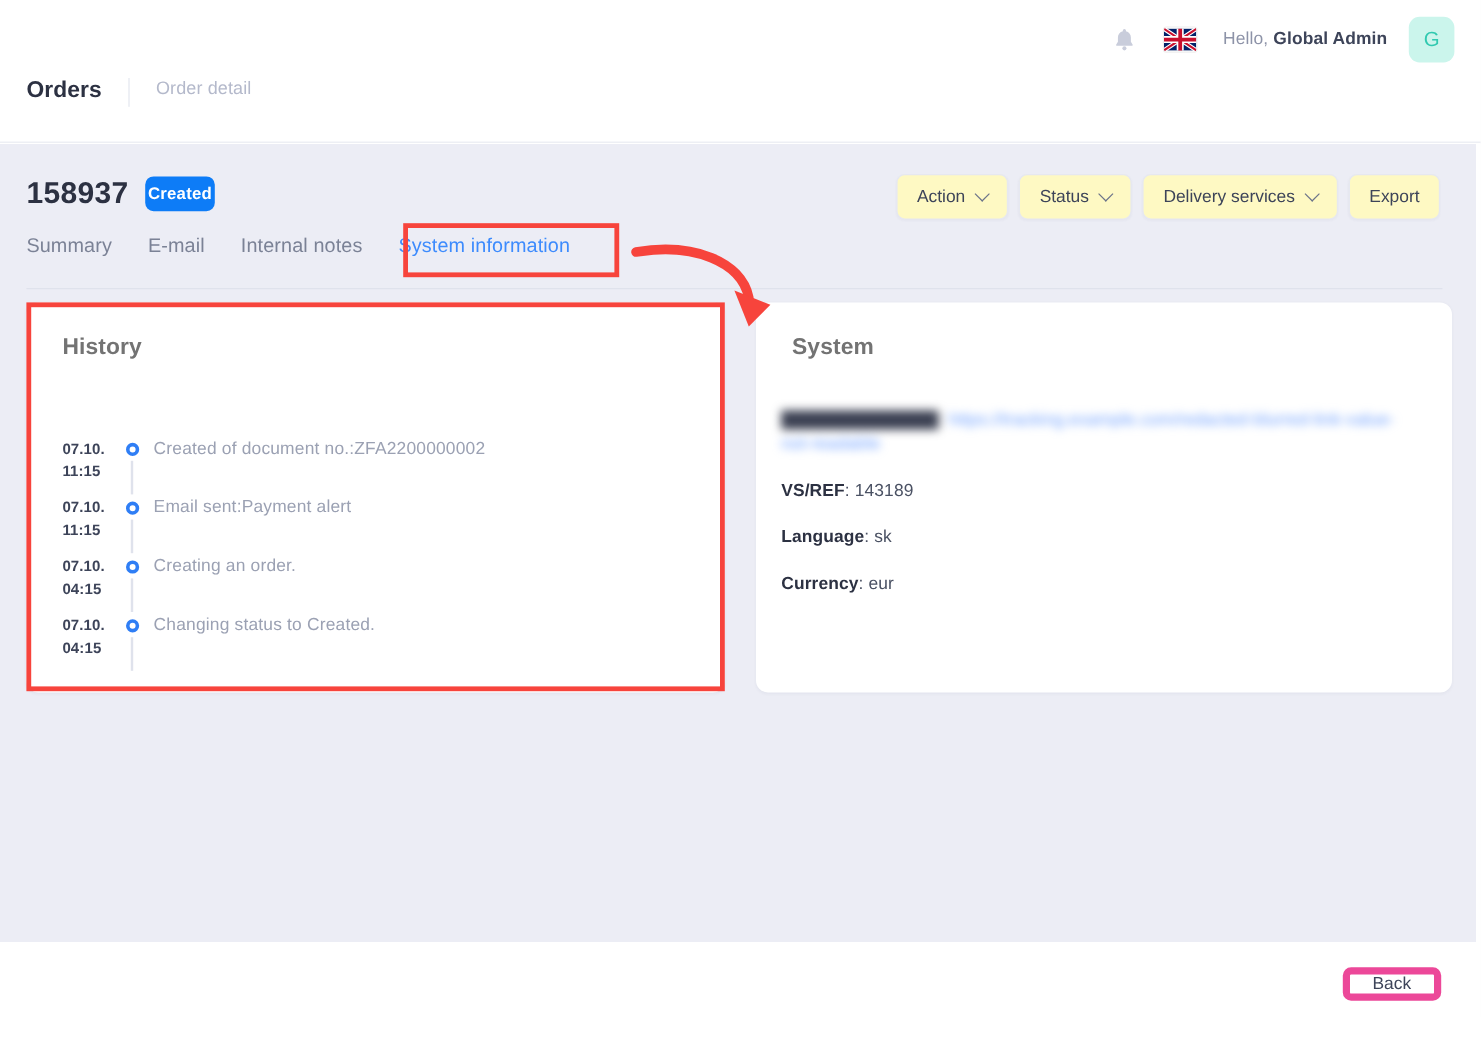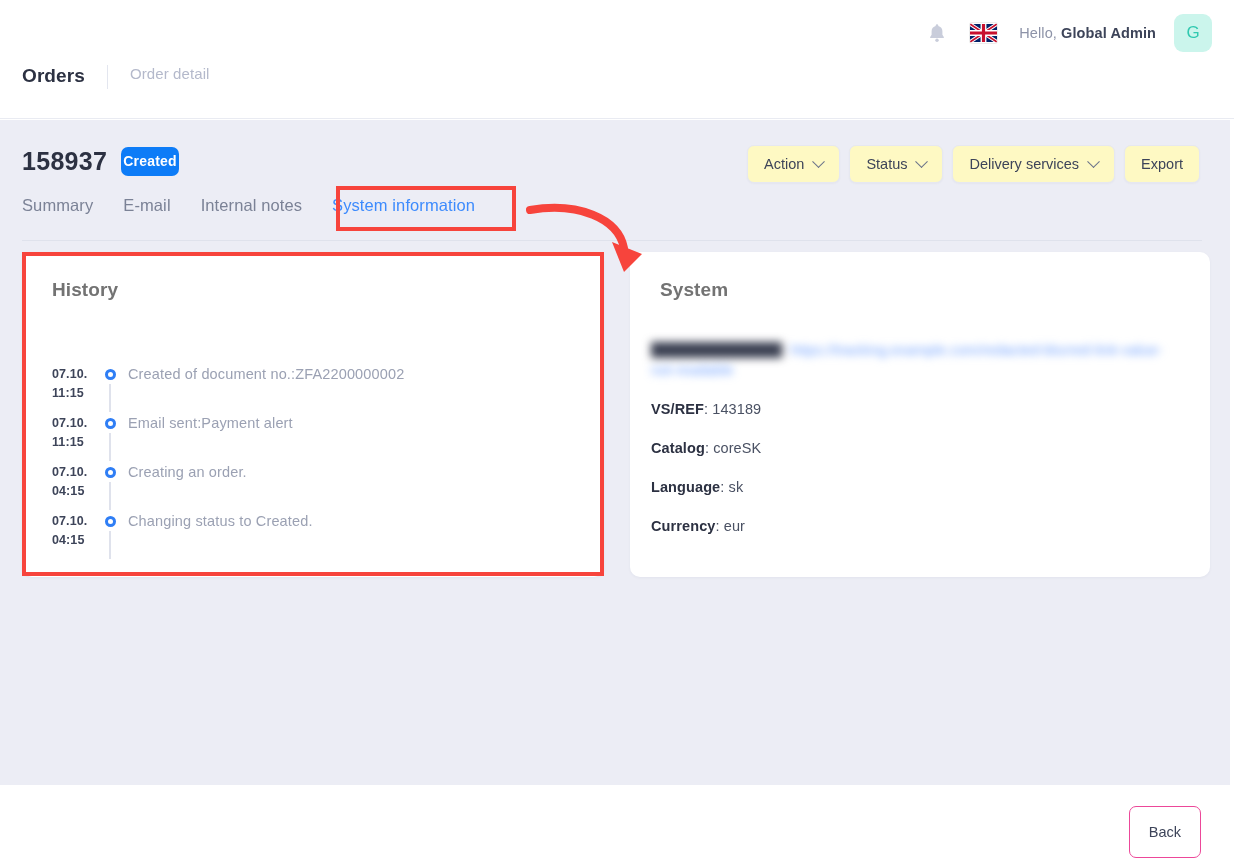--- a/index.html
+++ b/index.html
@@ -301,23 +301,23 @@
   .footer {
     position: absolute;
     left: 0; top: 785px;
     width: 1234px; height: 80px;
     background: #ffffff;
   }
   .btn-back {
     position: absolute;
     right: 33px; top: 21px;
     background: #ffffff;
-    border: 1px solid #ec4899;
+    border: 6px solid #ec4899;
     border-radius: 7px;
-    height: 52px;
+    height: 28px;
     padding: 0 19px;
     font-size: 14.5px;
     color: #3d4459;
     font-family: "Liberation Sans", sans-serif;
     cursor: pointer;
   }
 
   
   .anno-box {
     position: absolute;
@@ -469,23 +469,20 @@
     <div class="sys-list">
 
       <div class="sys-row redacted">
         <b>Shipment Tracking</b><span>: </span><span class="sys-val">https://tracking.example.com/redacted-blurred-link-value-not-readable</span>
       </div>
 
       <div class="sys-row">
         <b>VS/REF</b><span>: </span><span>143189</span>
       </div>
 
-      <div class="sys-row">
-        <b>Catalog</b><span>: </span><span>coreSK</span>
-      </div>
 
       <div class="sys-row">
         <b>Language</b><span>: </span><span>sk</span>
       </div>
 
       <div class="sys-row">
         <b>Currency</b><span>: </span><span>eur</span>
       </div>
 
     </div>

